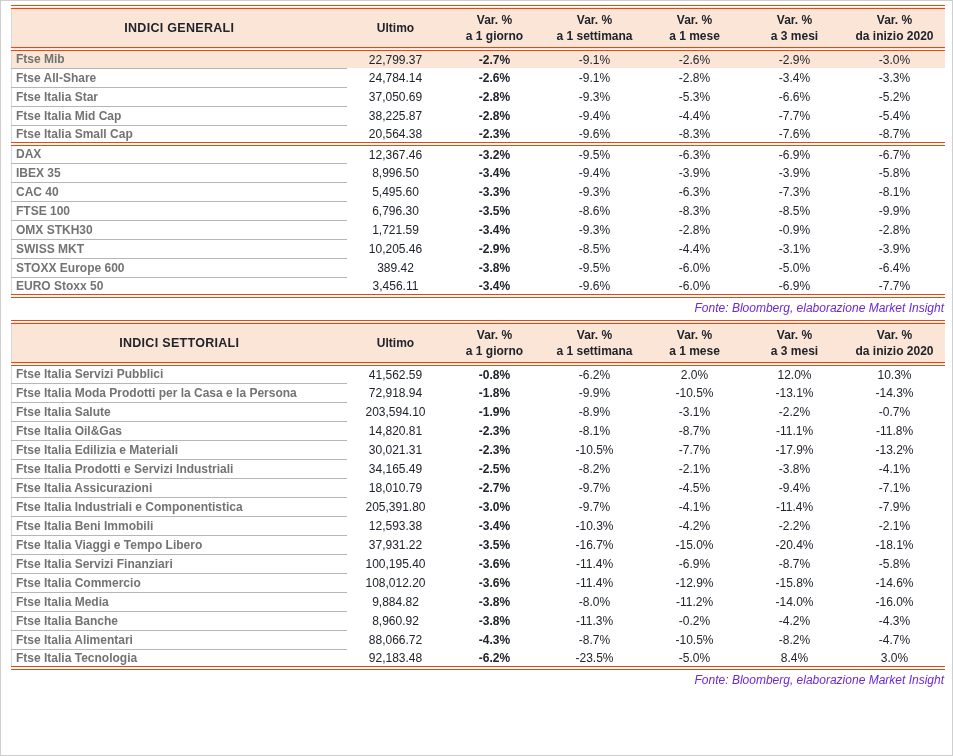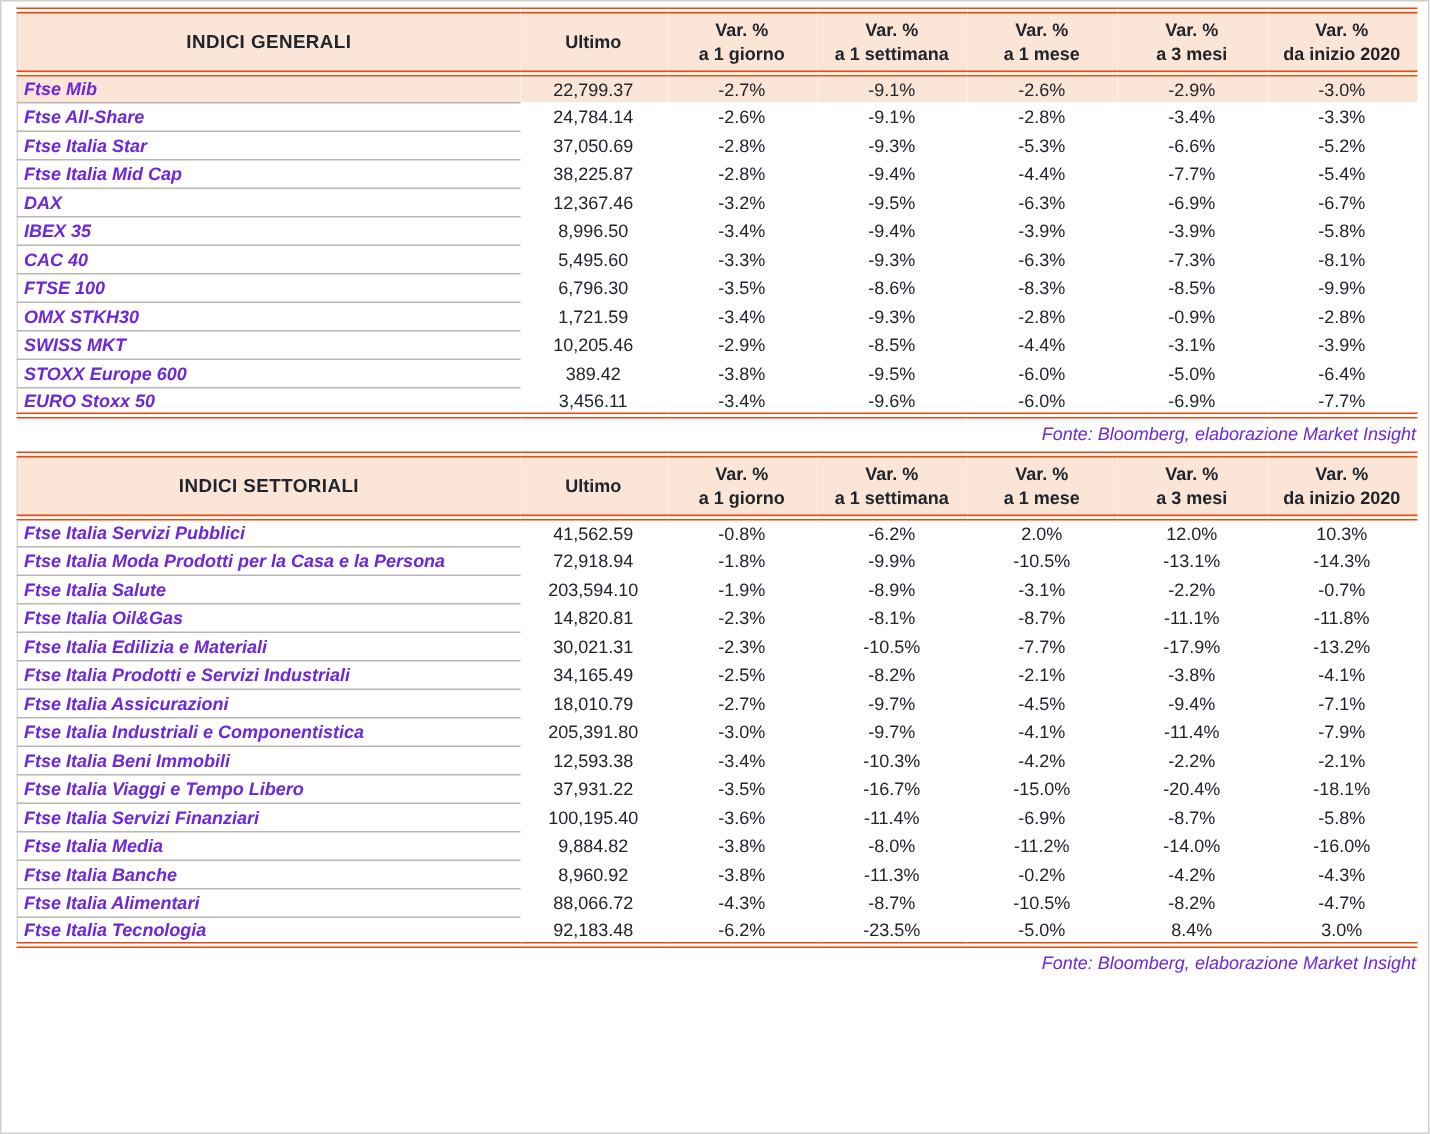--- a/index.html
+++ b/index.html
@@ -25,26 +25,26 @@
     text-align: center; line-height: 1.35;
   }
   th.title { font-size: 12.5px; letter-spacing: 0.3px; }
   th .hline { display: block; text-align: center; }
 
   tbody td {
     height: 19px; font-size: 12px; padding: 0 4px; vertical-align: middle;
     white-space: nowrap; overflow: hidden;
   }
   td.label {
-    font-weight: bold; font-style: italic;
+    font-weight: bold; 
     border-bottom: 1px solid #b6b6b6;
-    color: #6d28d9;
+    color: #737373;
   }
   td.num { text-align: center; }
-  td.d1  { font-weight: normal; }
+  td.d1  { font-weight: bold; }
   tr.highlight td { background: #fbe5d6; }
   tr.sep td, tbody tr:last-child td { border-bottom: 4px double #e8470e; }
 
   .src {
     width: 933px; text-align: right; font-style: italic;
     font-size: 12px; line-height: 16px; margin: 2px 0 2px 0; color: #6d28d9;
   }
   .t2 { margin-top: 4px; }
 </style>
 </head>
@@ -118,20 +118,29 @@
         </tr>
         <tr>
           <td class="label">Ftse Italia Mid Cap</td>
           <td class="num">38,225.87</td>
           <td class="num d1">-2.8%</td>
           <td class="num">-9.4%</td>
           <td class="num">-4.4%</td>
           <td class="num">-7.7%</td>
           <td class="num">-5.4%</td>
         </tr>
+        <tr class="sep">
+          <td class="label">Ftse Italia Small Cap</td>
+          <td class="num">20,564.38</td>
+          <td class="num d1">-2.3%</td>
+          <td class="num">-9.6%</td>
+          <td class="num">-8.3%</td>
+          <td class="num">-7.6%</td>
+          <td class="num">-8.7%</td>
+        </tr>
         <tr>
           <td class="label">DAX</td>
           <td class="num">12,367.46</td>
           <td class="num d1">-3.2%</td>
           <td class="num">-9.5%</td>
           <td class="num">-6.3%</td>
           <td class="num">-6.9%</td>
           <td class="num">-6.7%</td>
         </tr>
         <tr>
@@ -331,20 +340,29 @@
         <tr>
           <td class="label">Ftse Italia Servizi Finanziari</td>
           <td class="num">100,195.40</td>
           <td class="num d1">-3.6%</td>
           <td class="num">-11.4%</td>
           <td class="num">-6.9%</td>
           <td class="num">-8.7%</td>
           <td class="num">-5.8%</td>
         </tr>
         <tr>
+          <td class="label">Ftse Italia Commercio</td>
+          <td class="num">108,012.20</td>
+          <td class="num d1">-3.6%</td>
+          <td class="num">-11.4%</td>
+          <td class="num">-12.9%</td>
+          <td class="num">-15.8%</td>
+          <td class="num">-14.6%</td>
+        </tr>
+        <tr>
           <td class="label">Ftse Italia Media</td>
           <td class="num">9,884.82</td>
           <td class="num d1">-3.8%</td>
           <td class="num">-8.0%</td>
           <td class="num">-11.2%</td>
           <td class="num">-14.0%</td>
           <td class="num">-16.0%</td>
         </tr>
         <tr>
           <td class="label">Ftse Italia Banche</td>

